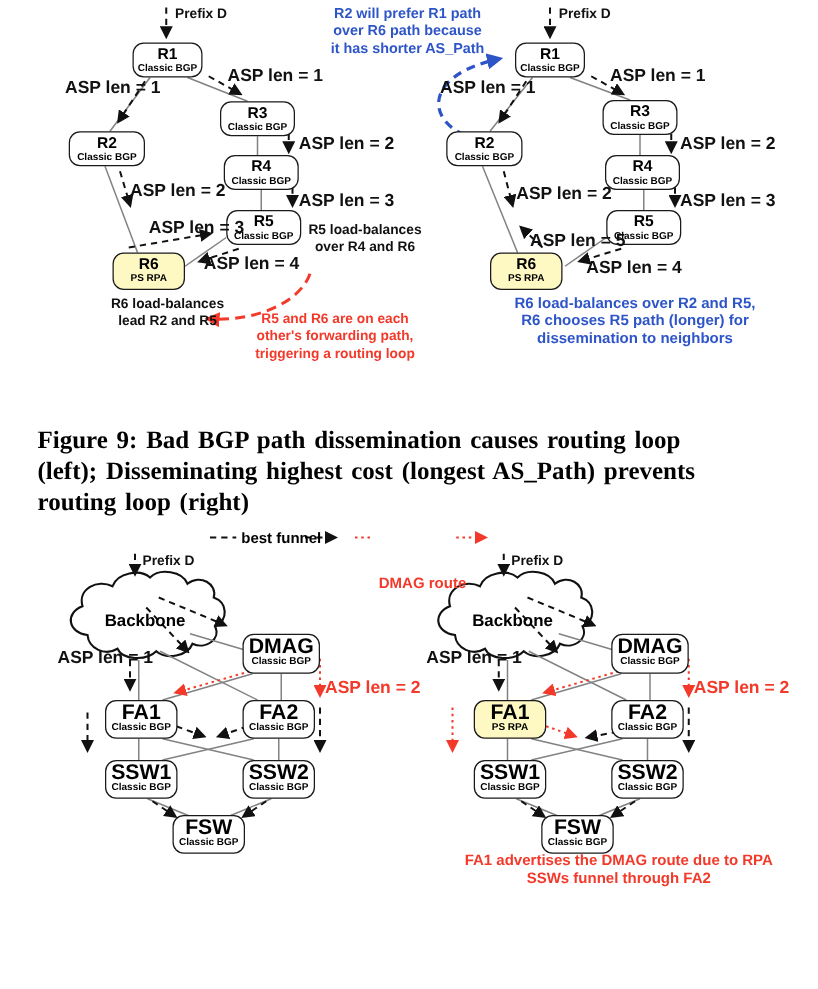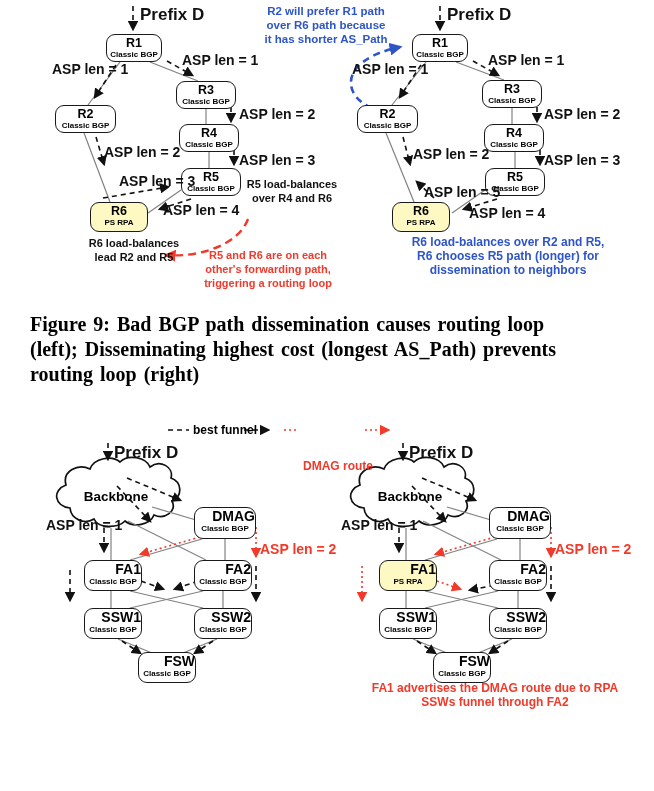--- a/index.html
+++ b/index.html
@@ -4,34 +4,34 @@
 <style>
   html,body{margin:0;padding:0;background:#fff;}
   .stage{position:relative;width:654px;height:791px;background:#fff;overflow:hidden;
          font-family:"Liberation Sans",sans-serif;color:#000;}
   svg.layer{position:absolute;left:0;top:0;}
   .node{position:absolute;border:1.6px solid #1a1a1a;border-radius:9px;background:#fff;
         text-align:center;font-weight:bold;box-sizing:border-box;}
   .node.green{background:#fef9c3;}
   .node .nm{font-size:12.5px;line-height:14px;padding-top:1px;}
   .node .pr{font-size:8px;line-height:9px;}
-  .node.big .nm{font-size:14px;line-height:15px;text-align:right;}
+  .node.big .nm{font-size:17px;line-height:15px;}
   .asp{position:absolute;font-size:14px;font-weight:bold;white-space:nowrap;color:#111;}
   .asp.red{color:#f2392a;}
-  .pfx{position:absolute;font-size:17px;font-weight:bold;white-space:nowrap;color:#111;}
+  .pfx{position:absolute;font-size:11px;font-weight:bold;white-space:nowrap;color:#111;}
   .note{position:absolute;font-weight:bold;text-align:center;white-space:pre-line;
         font-size:11px;line-height:14px;color:#111;}
   .note.red{color:#f2392a;}
   .note.blue{color:#2e55c8;}
   .note.sz12{font-size:12px;}
   .cloudlbl{position:absolute;font-weight:bold;font-size:13.5px;text-align:center;}
   .legendtxt{position:absolute;font-size:12px;font-weight:bold;white-space:nowrap;}
   .legendtxt.red{color:#f2392a;margin-top:36px;}
   .caption{position:absolute;font-family:"Liberation Serif",serif;font-weight:bold;
-           font-size:20px;line-height:25px;white-space:pre-line;word-spacing:2px;width:614px;}
+           font-size:20px;line-height:25px;white-space:pre-line;word-spacing:2px;width:614px;margin-top:28px;}
 </style>
 </head>
 <body>
 
 <div class="stage">
 
   <svg class="layer" width="654" height="791">
     <defs>
       <marker id="ab" markerWidth="6.5" markerHeight="6.5" refX="5" refY="3.25" orient="auto">
         <path d="M0,0 L6.5,3.25 L0,6.5 Z" fill="#111"></path>

